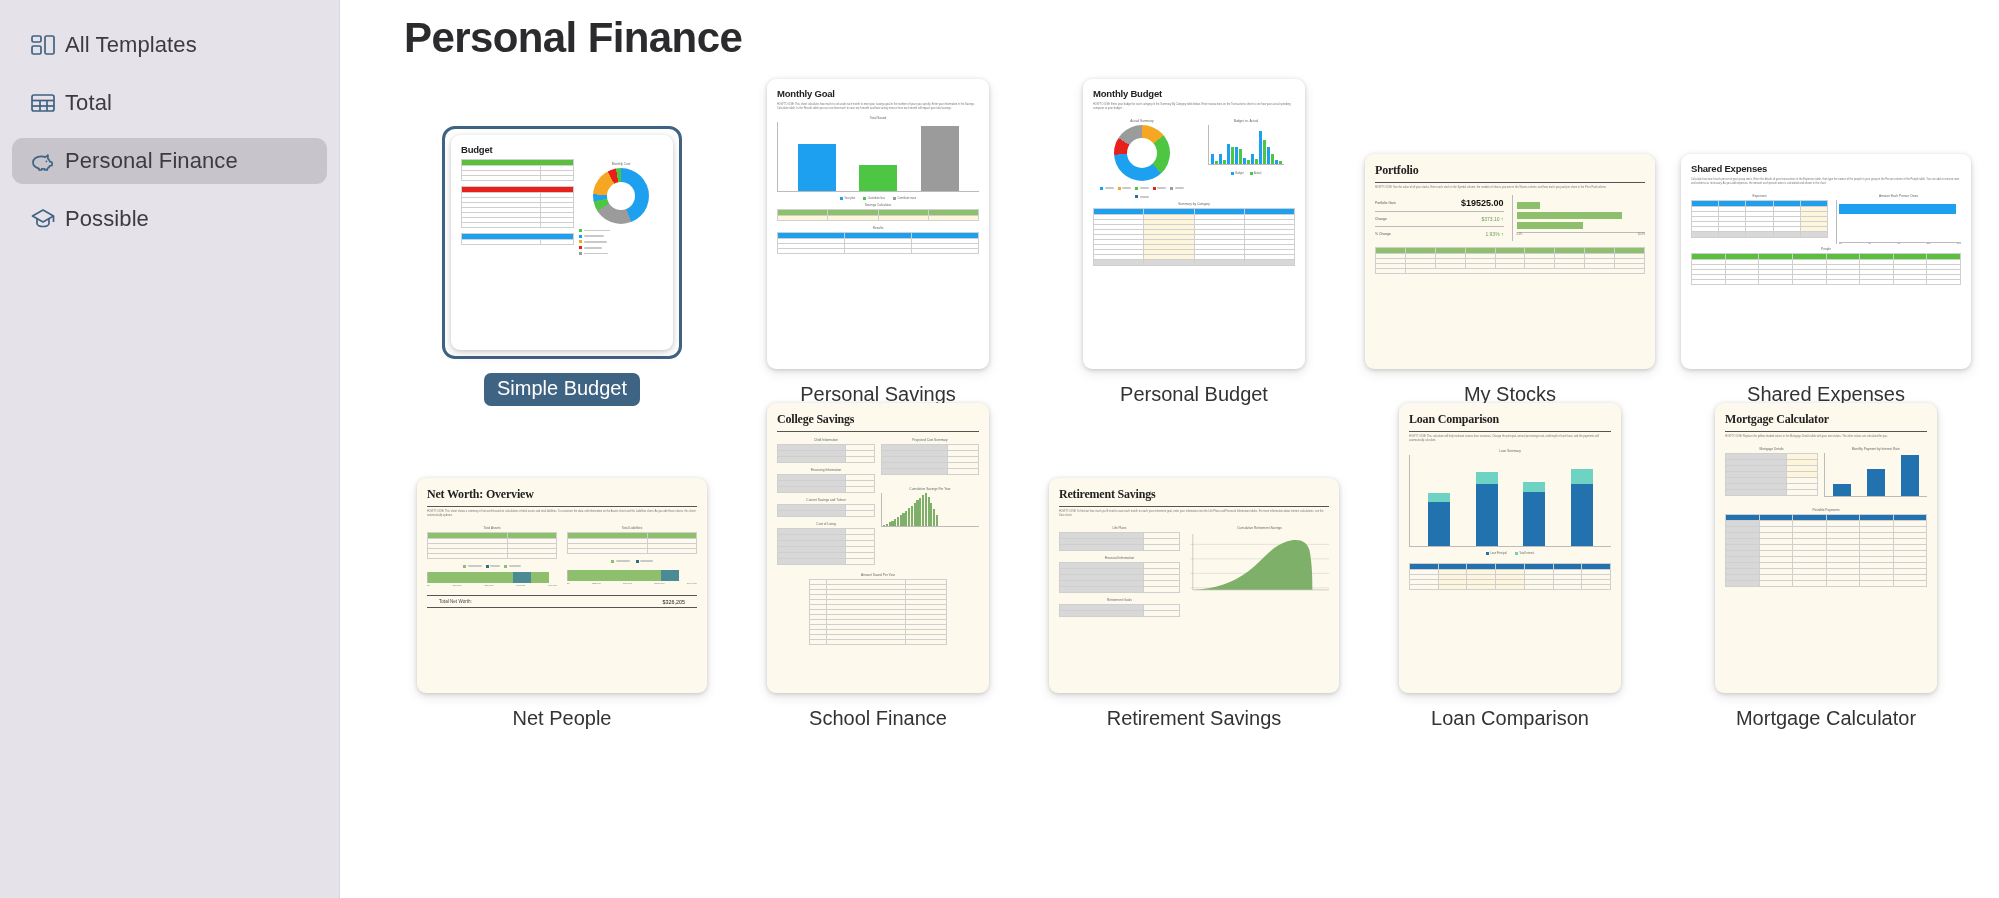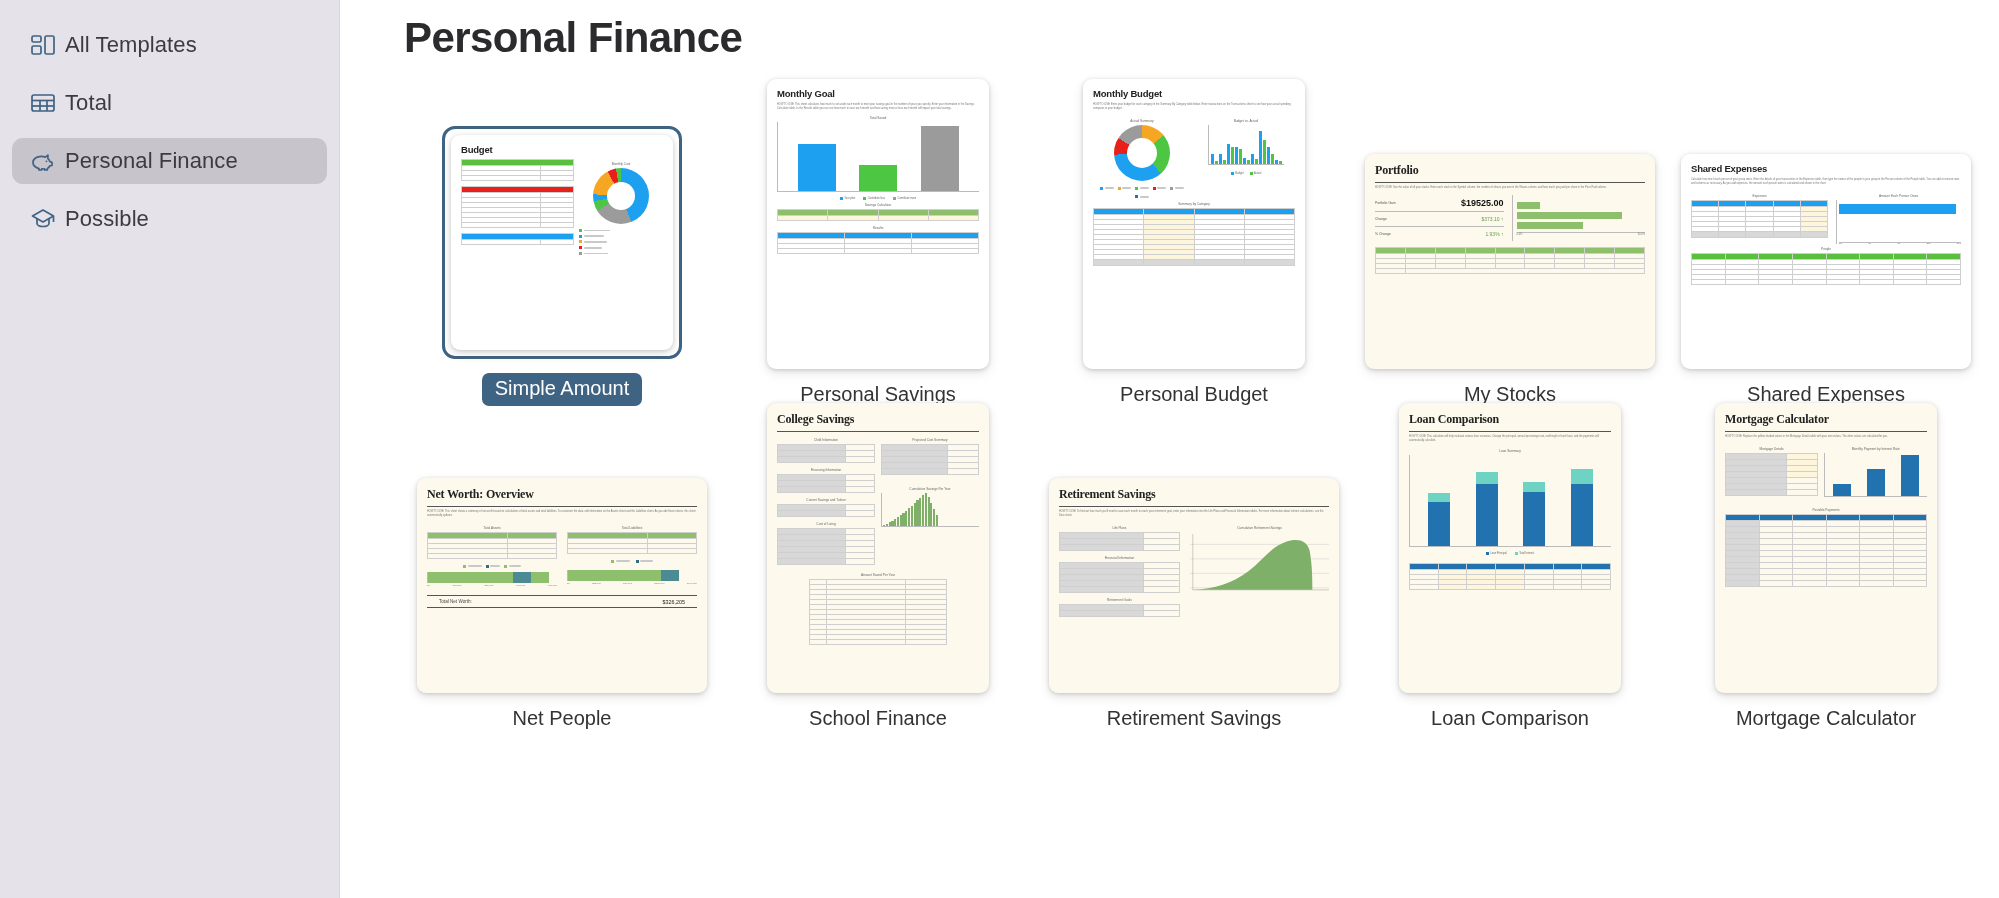--- a/index.html
+++ b/index.html
@@ -273,21 +273,21 @@
                           <span class="sw" style="background:#9b9b9b"></span>
                           <span class="ln l" style="width:24px"></span>
                         </div>
                     </div>
                   </div>
                 </div>
               </div>
             </div>
           </div>
         </div>
-        <div class="caption pill">Simple Amount</div>
+        <div class="caption pill">Simple Budget</div>
       </div>
 
       <div class="cell">
         <div class="thumb-wrap">
           <div class="thumb portrait">
             <div class="doc">
               <h4>Monthly Goal</h4>
               <div class="howto">HOW TO USE: This sheet calculates how much to set aside each month to meet your savings goal in the number of years you specify. Enter your information in the Savings Calculator table. In the Results table you can see how much to save each month and how saving more or less each month will impact your total savings.</div>
               <div class="sm-title">Total Saved</div>
               <div style="display:flex;align-items:flex-end;justify-content:space-around;height:70px;border-left:.5px solid #bbb;border-bottom:.5px solid #bbb;padding:0 8px;">

